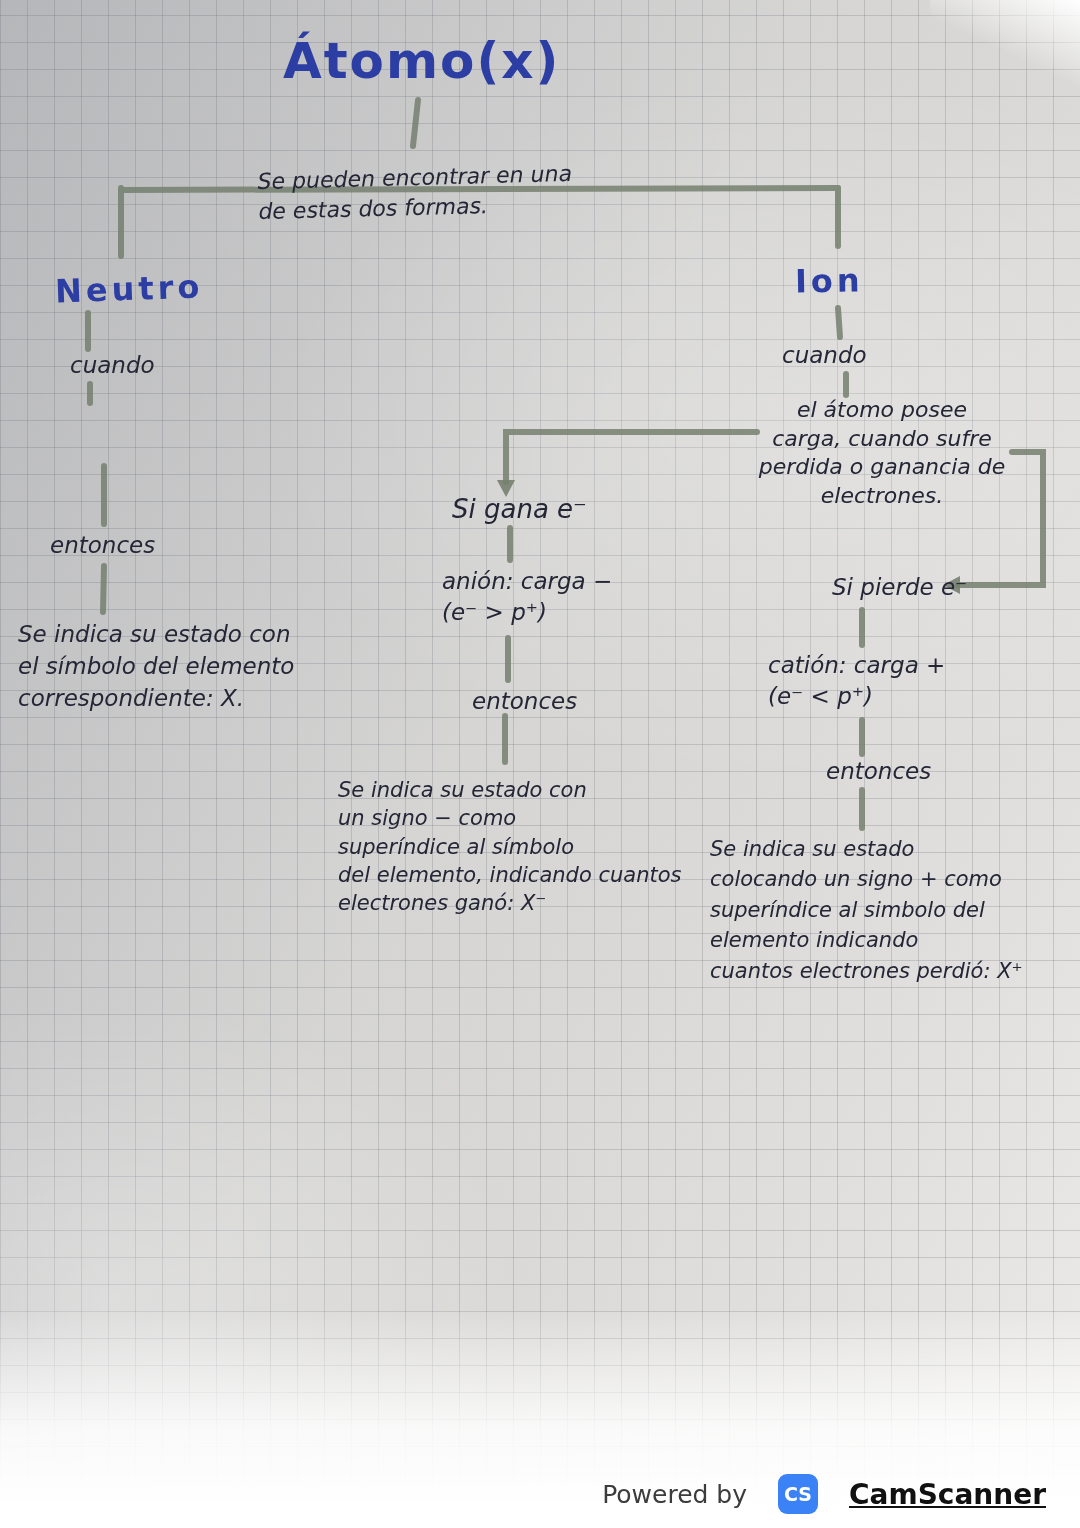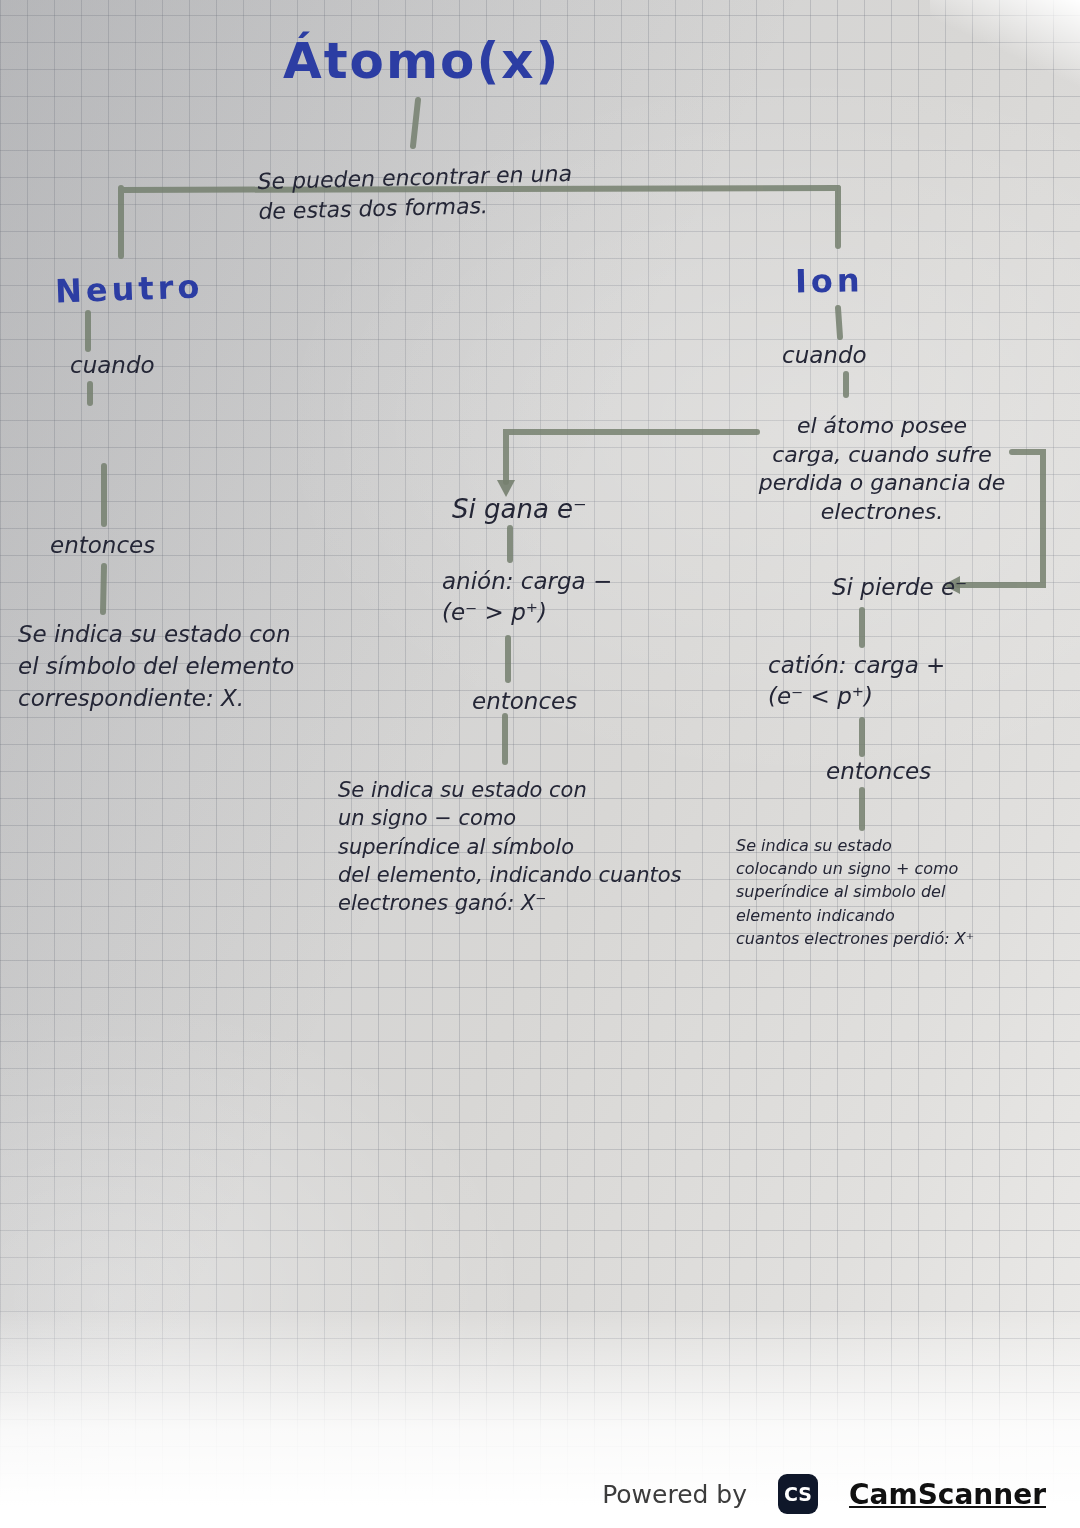--- a/index.html
+++ b/index.html
@@ -20,21 +20,21 @@
       background:linear-gradient(205deg,#fff 0%,rgba(255,255,255,0) 55%);}
   .bottom-fade{position:absolute;left:0;right:0;bottom:0;height:220px;pointer-events:none;
       background:linear-gradient(to bottom, rgba(255,255,255,0) 0%, rgba(255,255,255,0.85) 55%, #fff 90%);}
   svg.connectors{position:absolute;left:0;top:0;}
   .txt{position:absolute;white-space:pre-line;color:#242636;font-style:italic;line-height:1.35;}
   .head{position:absolute;color:#2c3da3;font-weight:700;white-space:pre-line;}
   .title{font-size:50px;letter-spacing:2px;}
   .branch-head{font-size:32px;letter-spacing:4px;}
   .footer{position:absolute;right:34px;bottom:14px;display:flex;align-items:center;gap:31px;}
   .powered{font-size:25px;color:#3c3c3c;font-style:normal;}
-  .cs-badge{width:40px;height:40px;background:#0f172a;border-radius:9px;display:flex;
+  .cs-badge{width:40px;height:40px;background:#3b82f6;border-radius:9px;display:flex;
             align-items:center;justify-content:center;color:#fff;font-weight:700;font-size:19px;}
   .wordmark{font-size:28px;font-weight:700;color:#111;text-decoration:underline;}
 </style>
 </head>
 <body>
 
 <div class="screen">
 
   <div class="paper"></div>
   <div class="shade"></div>
@@ -74,40 +74,40 @@
 
   <div class="head branch-head" style="left:55px;top:270px;transform:rotate(-2deg);">Neutro</div>
   <div class="txt" style="left:70px;top:350px;font-size:23px;">cuando</div>
   <div class="txt" style="left:50px;top:530px;font-size:23px;">entonces</div>
   <div class="txt" style="left:18px;top:618px;font-size:23px;line-height:1.4;">Se indica su estado con
 el símbolo del elemento
 correspondiente: X.</div>
 
   <div class="head branch-head" style="left:795px;top:262px;transform:rotate(-1deg);">Ion</div>
   <div class="txt" style="left:782px;top:340px;font-size:23px;">cuando</div>
-  <div class="txt" style="left:742px;top:412px;width:280px;font-size:22px;text-align:center;line-height:1.3;">el átomo posee
+  <div class="txt" style="left:742px;top:396px;width:280px;font-size:22px;text-align:center;line-height:1.3;">el átomo posee
 carga, cuando sufre
 perdida o ganancia de
 electrones.</div>
 
   <div class="txt" style="left:452px;top:492px;font-size:26px;">Si gana e⁻</div>
   <div class="txt" style="left:442px;top:566px;font-size:23px;">anión: carga −
 (e⁻ &gt; p⁺)</div>
   <div class="txt" style="left:472px;top:686px;font-size:23px;">entonces</div>
   <div class="txt" style="left:338px;top:776px;width:370px;font-size:21px;">Se indica su estado con
 un signo − como
 superíndice al símbolo
 del elemento, indicando cuantos
 electrones ganó: X⁻</div>
 
   <div class="txt" style="left:832px;top:572px;font-size:23px;">Si pierde e⁻</div>
   <div class="txt" style="left:768px;top:650px;font-size:23px;">catión: carga +
 (e⁻ &lt; p⁺)</div>
   <div class="txt" style="left:826px;top:756px;font-size:23px;">entonces</div>
-  <div class="txt" style="left:736px;top:834px;width:340px;font-size:16px;line-height:1.45;">Se indica su estado
+  <div class="txt" style="left:710px;top:834px;width:340px;font-size:21px;line-height:1.45;">Se indica su estado
 colocando un signo + como
 superíndice al simbolo del
 elemento indicando
 cuantos electrones perdió: X⁺</div>
 
   <div class="bottom-fade"></div>
 
   <div class="footer">
     <span class="powered">Powered by</span>
     <span class="cs-badge">CS</span>

